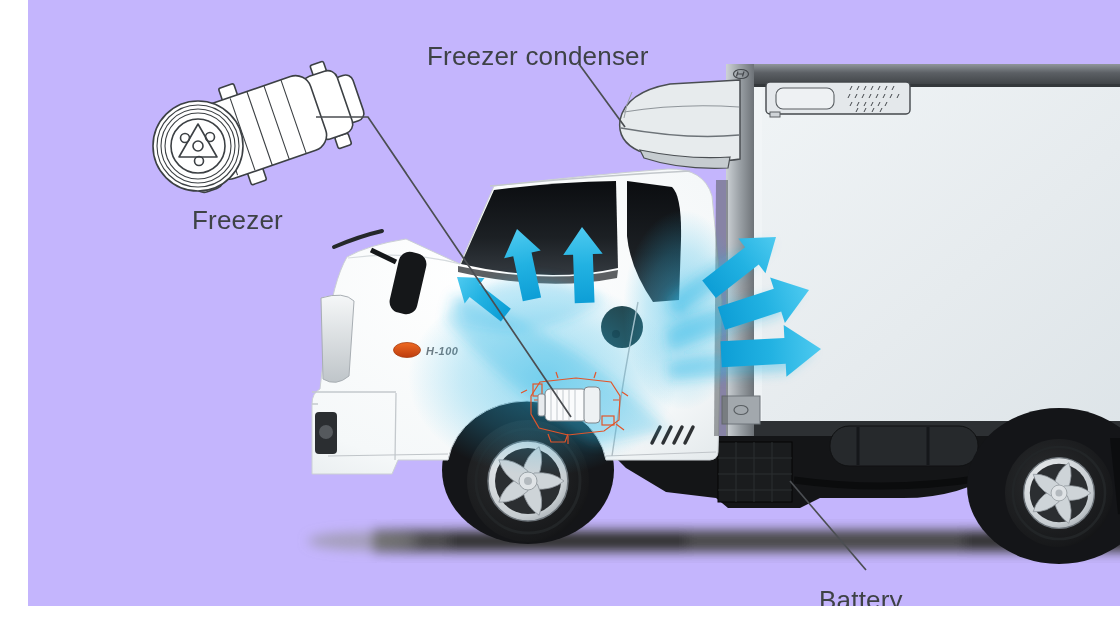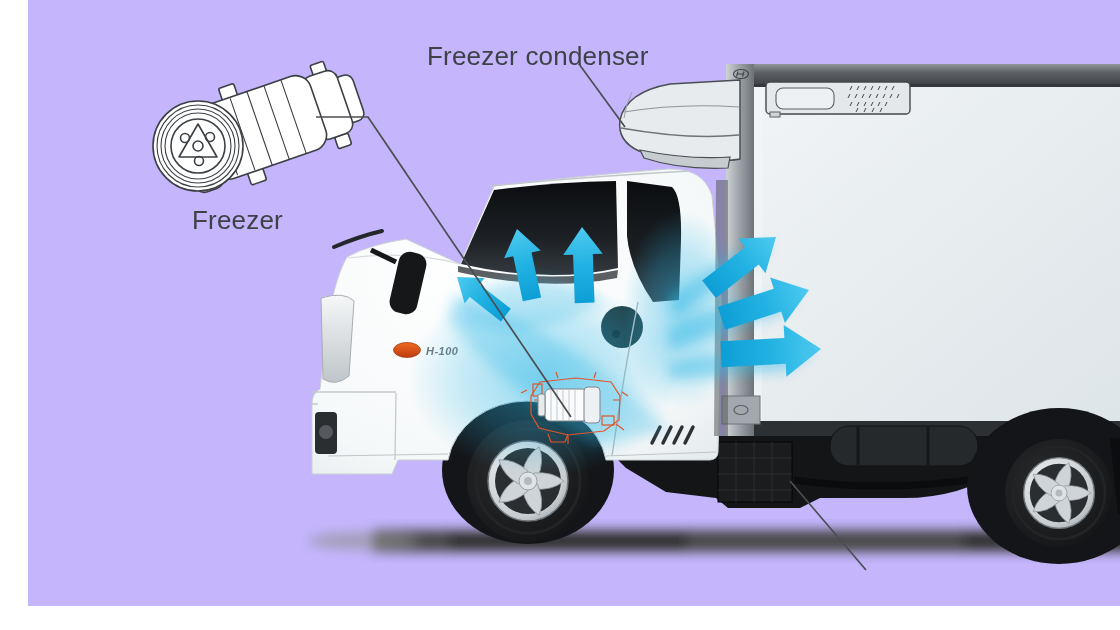--- a/index.html
+++ b/index.html
@@ -280,14 +280,15 @@
     <line x1="762" y1="481" x2="838" y2="570"></line>
   </g>
 </svg>
 
 <div class="diagram-label label-condenser">Freezer condenser</div>
 
 <div class="diagram-label label-compressor">
   <div>Freezer</div>
 </div>
 
+<div class="diagram-label label-battery">Battery</div>
 
 </div>
 
 </body></html>

